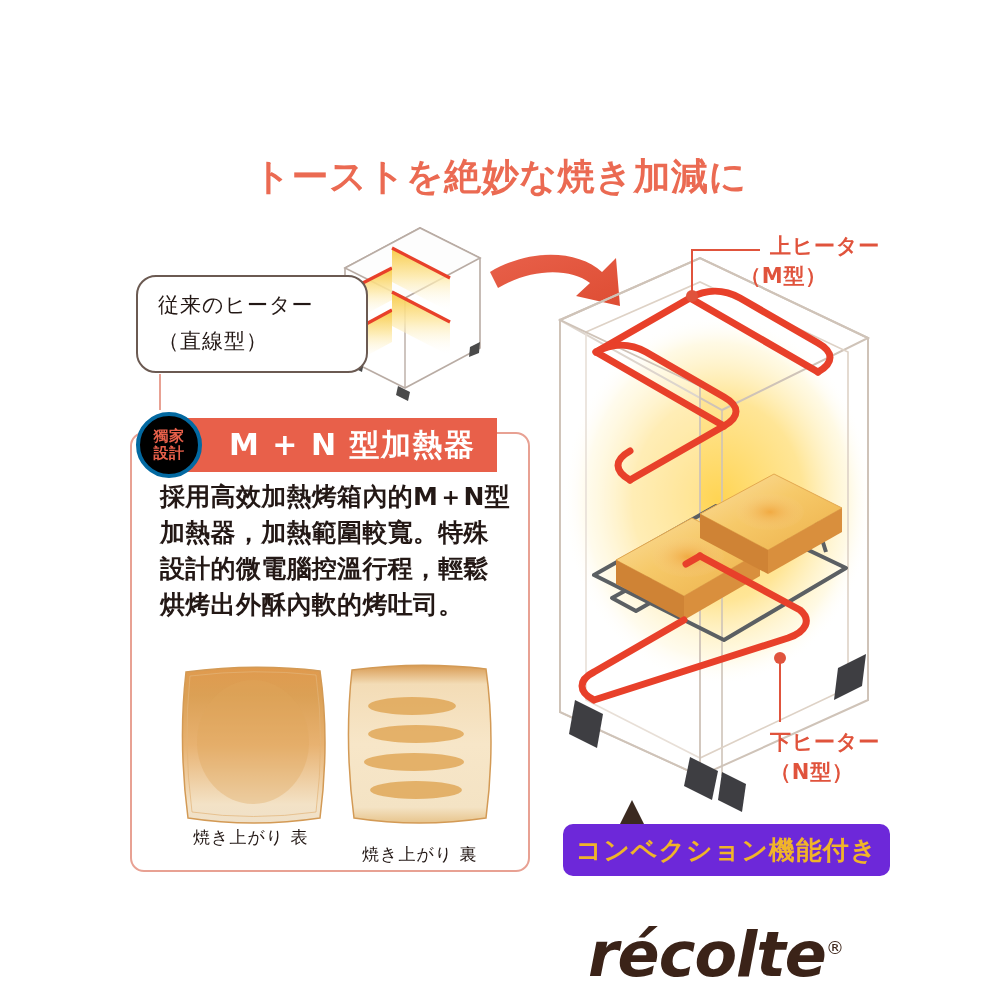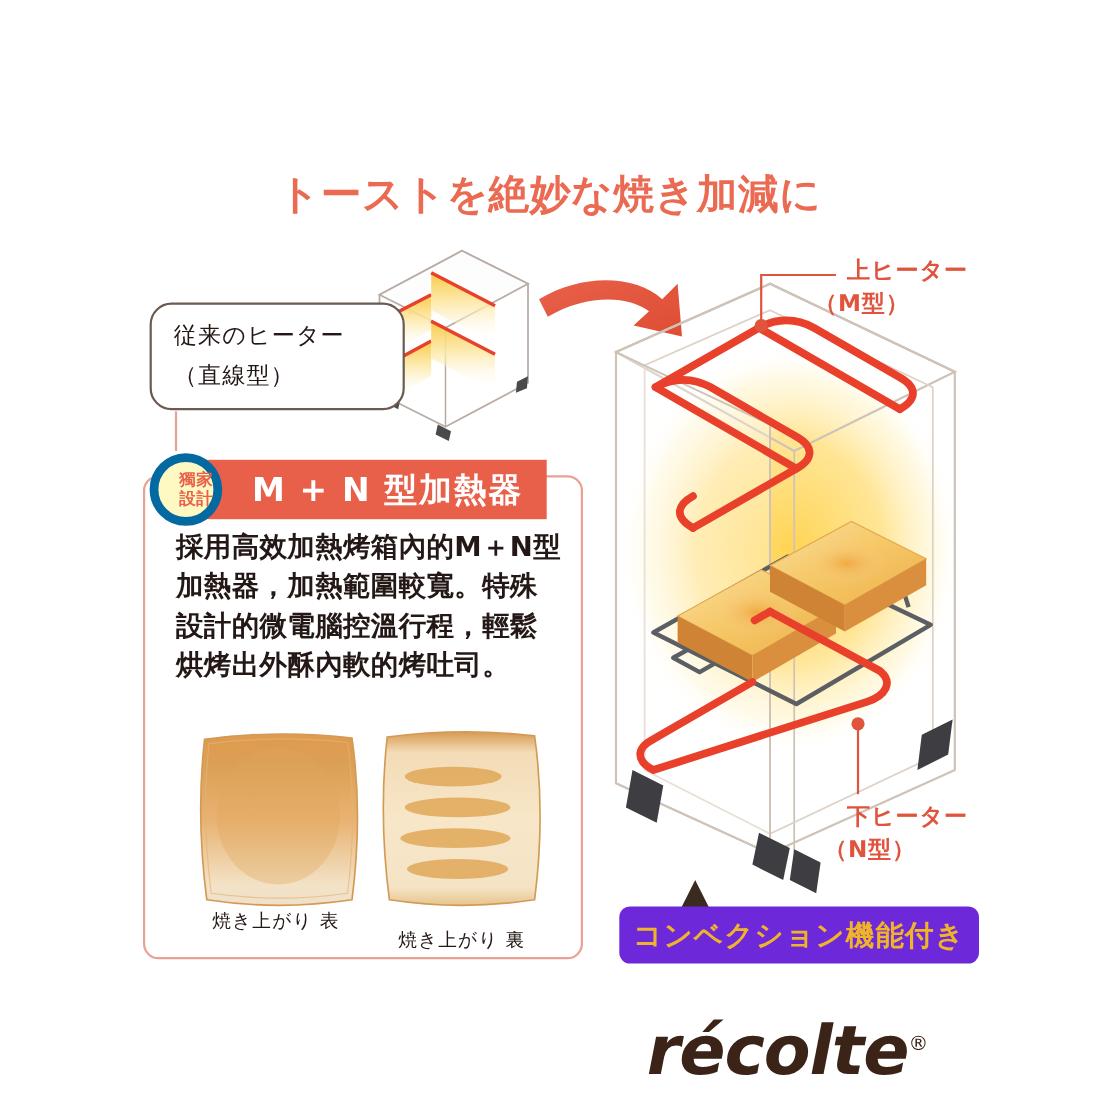--- a/index.html
+++ b/index.html
@@ -68,23 +68,23 @@
     box-sizing:border-box;
   }
   .banner-text{
     margin-left:62px;
     color:#ffffff;font-size:30px;font-weight:700;letter-spacing:1.5px;
     font-family:"DejaVu Sans",sans-serif;
   }
   .badge{
     position:absolute;left:136px;top:412px;
     width:66px;height:66px;border-radius:50%;
-    background:#fef9c3;border:8px solid #0369a1;
+    background:#000000;border:4px solid #0369a1;
     display:flex;flex-direction:column;
-    align-items:flex-end;justify-content:center;
+    align-items:center;justify-content:center;
     box-sizing:border-box;z-index:5;
   }
   .badge span{
     color:#e8604a;font-size:15px;font-weight:700;line-height:17px;
     letter-spacing:0.5px;
     font-family:"DejaVu Sans",sans-serif;
   }
   .body-copy{
     position:absolute;left:160px;top:479px;
     width:352px;
@@ -337,21 +337,21 @@
     </g>
   </svg>
 
   <div class="toast-cap" style="left:193px;top:826px;">焼き上がり 表</div>
   <div class="toast-cap" style="left:362px;top:843px;">焼き上がり 裏</div>
 
   <div class="lbl" style="left:770px;top:232px;">上ヒーター</div>
   <div class="lbl" style="left:740px;top:262px;">（M型）</div>
 
   <div class="lbl" style="left:770px;top:728px;">下ヒーター</div>
-  <div class="lbl" style="left:749px;top:758px;">（N型）</div>
+  <div class="lbl" style="left:770px;top:758px;">（N型）</div>
 
   <div class="conv-tail"></div>
   <div class="conv-banner">
     <span>コンベクション機能付き</span>
   </div>
 
   <div class="logo">
     <span>récolte</span><span class="reg">®</span>
   </div>
 

